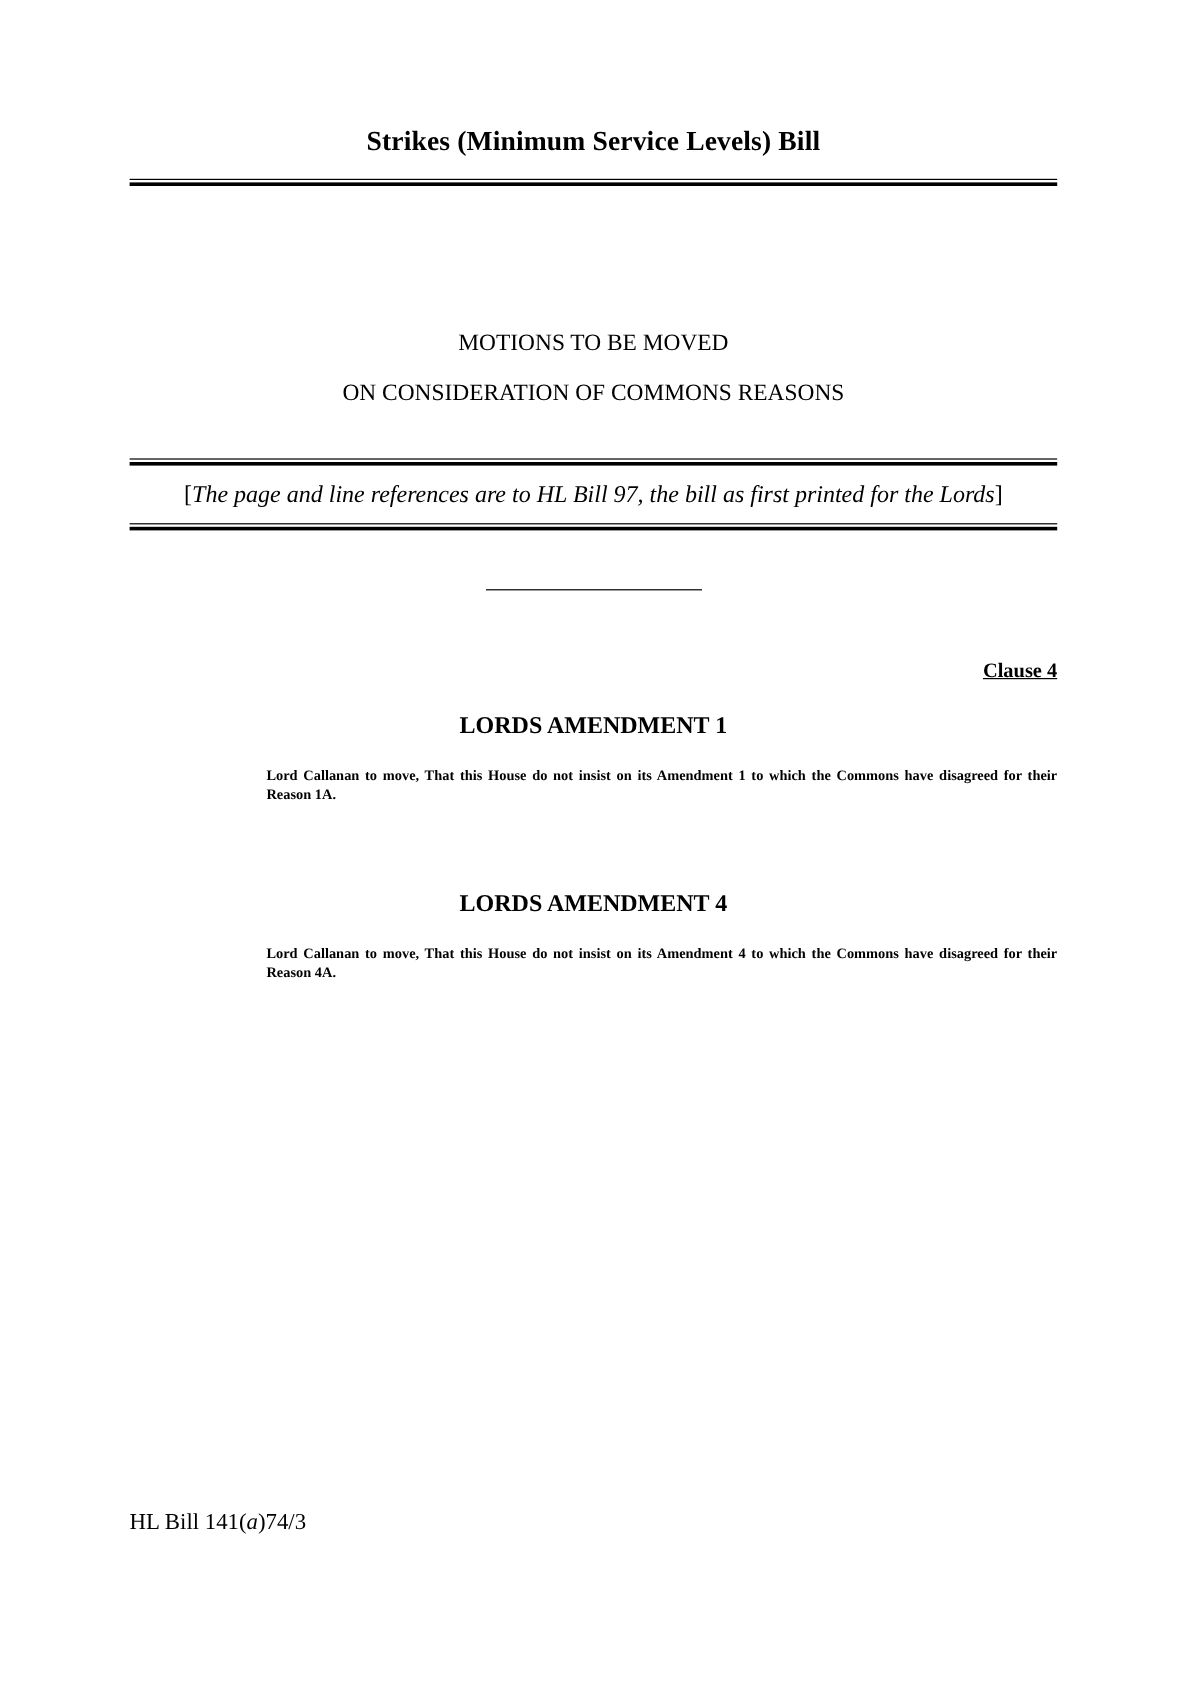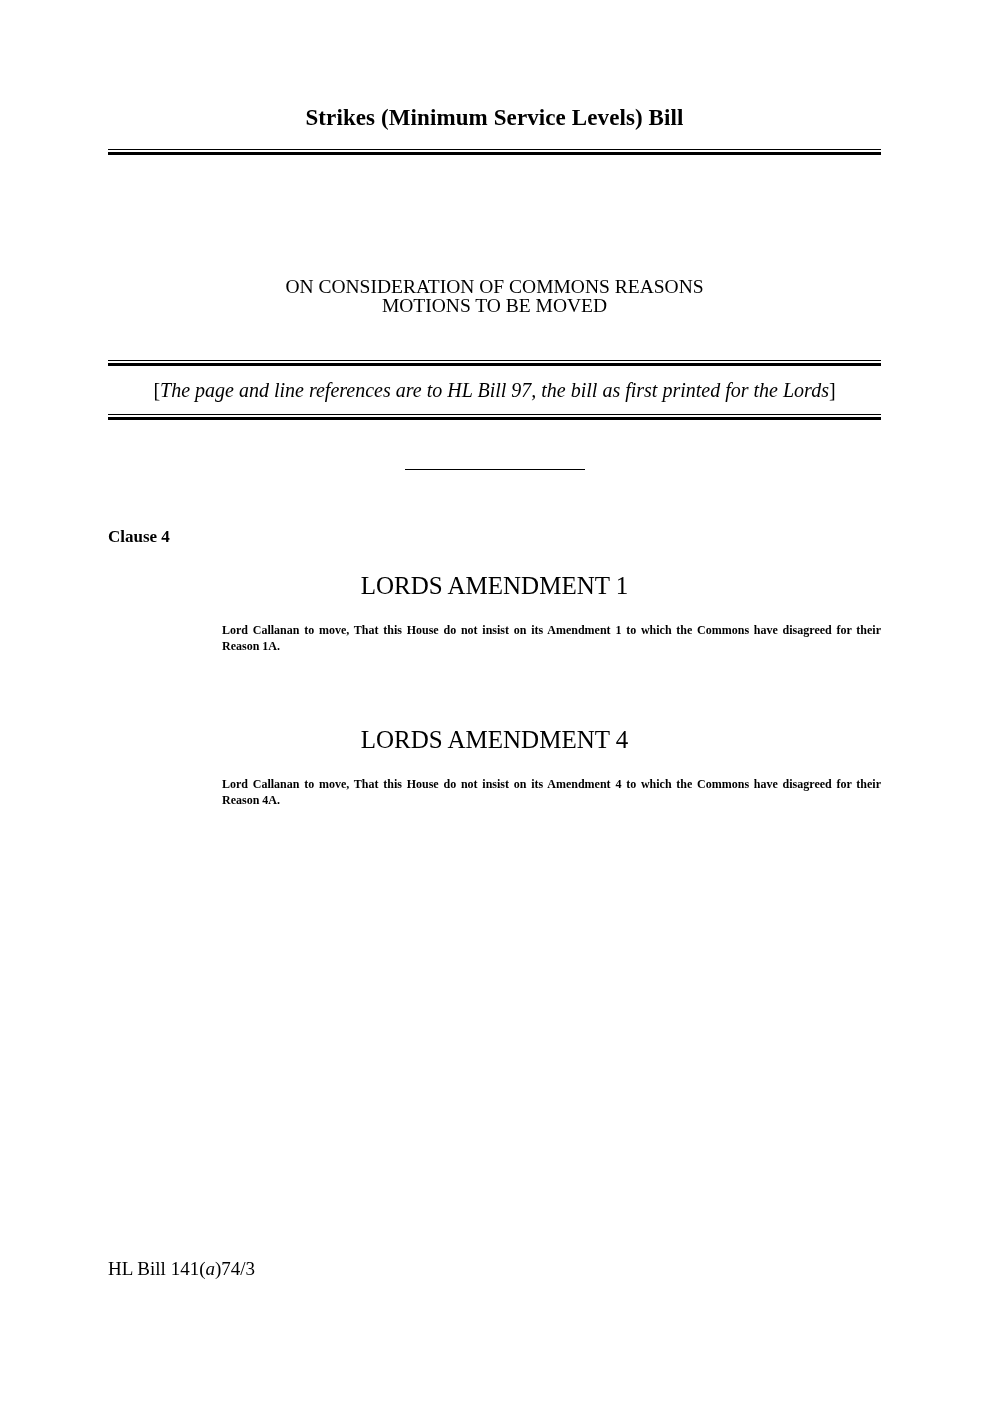--- a/index.html
+++ b/index.html
@@ -87,30 +87,31 @@
     justify-content: center;
   }
   .short-divider {
     width: 180px;
     height: 1.5px;
     background: #000000;
   }
 
   
   .section-heading {
-    text-align: left;
+    text-align: right;
     font-size: 17px;
     font-weight: bold;
     margin: 0;
     line-height: 1.2;
+    text-decoration: underline;
   }
   .amendment-heading {
     text-align: center;
-    font-size: 25px;
-    font-weight: normal;
+    font-size: 20px;
+    font-weight: bold;
     margin: 0;
     line-height: 1.2;
   }
   .motion-para {
     font-size: 12px;
     font-weight: bold;
     text-align: justify;
     line-height: 1.32;
     margin: 0;
     padding-left: 114px;
@@ -145,22 +146,22 @@
 
   <h1 class="doc-title">Strikes (Minimum Service Levels) Bill</h1>
 
   <div class="title-rules">
     <div class="rule-thin"></div>
     <div class="rule-gap-1"></div>
     <div class="rule-thick"></div>
   </div>
 
   <div class="motions-block">
+    <p class="motions-line">MOTIONS TO BE MOVED</p>
     <p class="motions-line second">ON CONSIDERATION OF COMMONS REASONS</p>
-    <p class="motions-line">MOTIONS TO BE MOVED</p>
   </div>
 
   <div class="note-block">
     <div class="rule-thin"></div>
     <div class="rule-gap-1"></div>
     <div class="rule-thick"></div>
 
     <p class="note-text"><span>[</span><i>The page and line references are to HL Bill 97, the bill as first printed for the Lords</i><span>]</span></p>
 
     <div class="rule-thin"></div>

